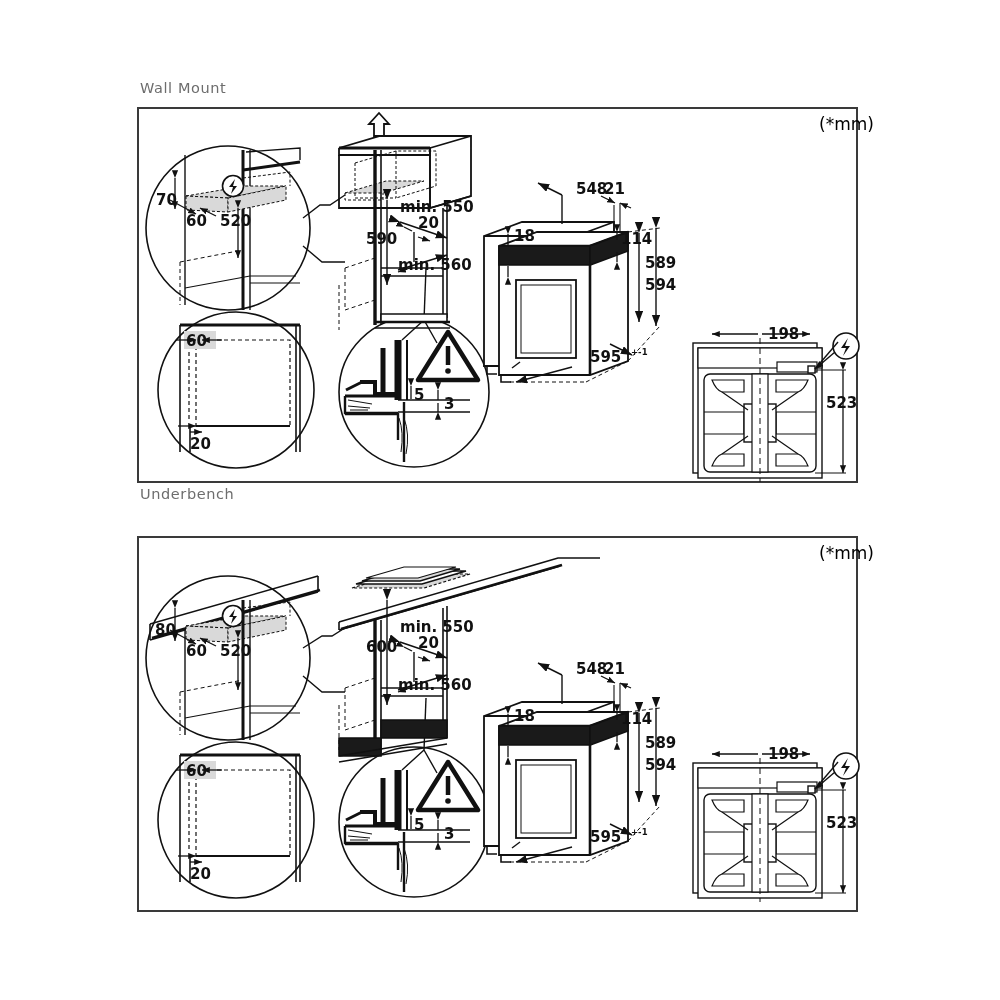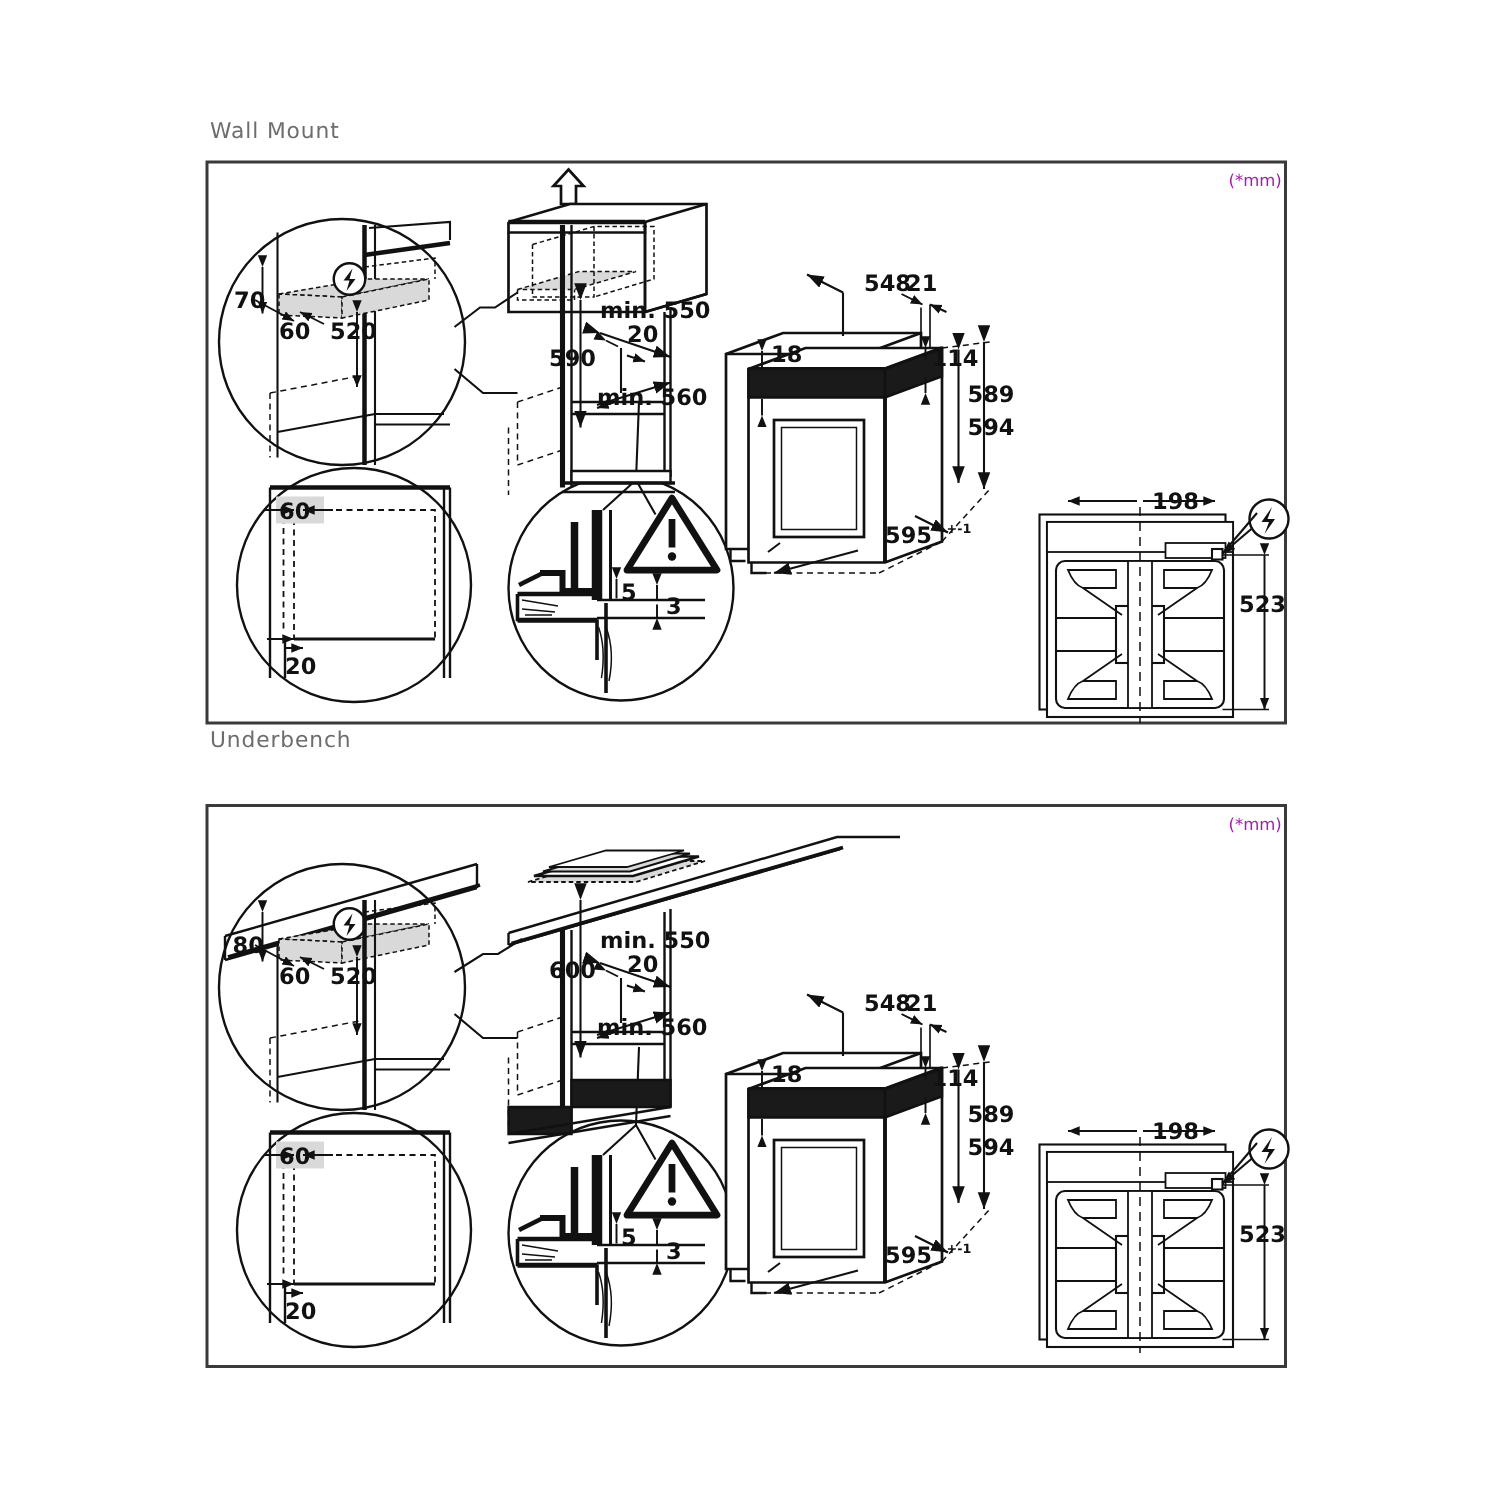--- a/index.html
+++ b/index.html
@@ -7,21 +7,21 @@
   #root{position:relative;width:1000px;height:997px;}
 
   .section-title{
     position:absolute;font-family:"DejaVu Sans",sans-serif;
     font-size:14.5px;color:#6d6d6d;letter-spacing:.6px;font-weight:400;
   }
   .frame{
     position:absolute;border:2px solid #3a3a3a;background:#ffffff;box-sizing:border-box;
   }
   .mm-label{
-    position:absolute;font-size:11px;color:#a21caf;font-family:"DejaVu Sans",sans-serif;text-align:right;
+    position:absolute;font-size:17px;color:#000000;font-family:"DejaVu Sans",sans-serif;text-align:right;
   }
   .dwg{position:absolute;left:0;top:0;}
   svg{overflow:visible;}
   .lbl{font-family:"DejaVu Sans",sans-serif;font-size:15px;font-weight:700;fill:#111;}
   .sup{font-family:"DejaVu Sans",sans-serif;font-size:8.5px;font-weight:700;fill:#111;}
 </style>
 </head>
 <body>
 
 <div id="root">

